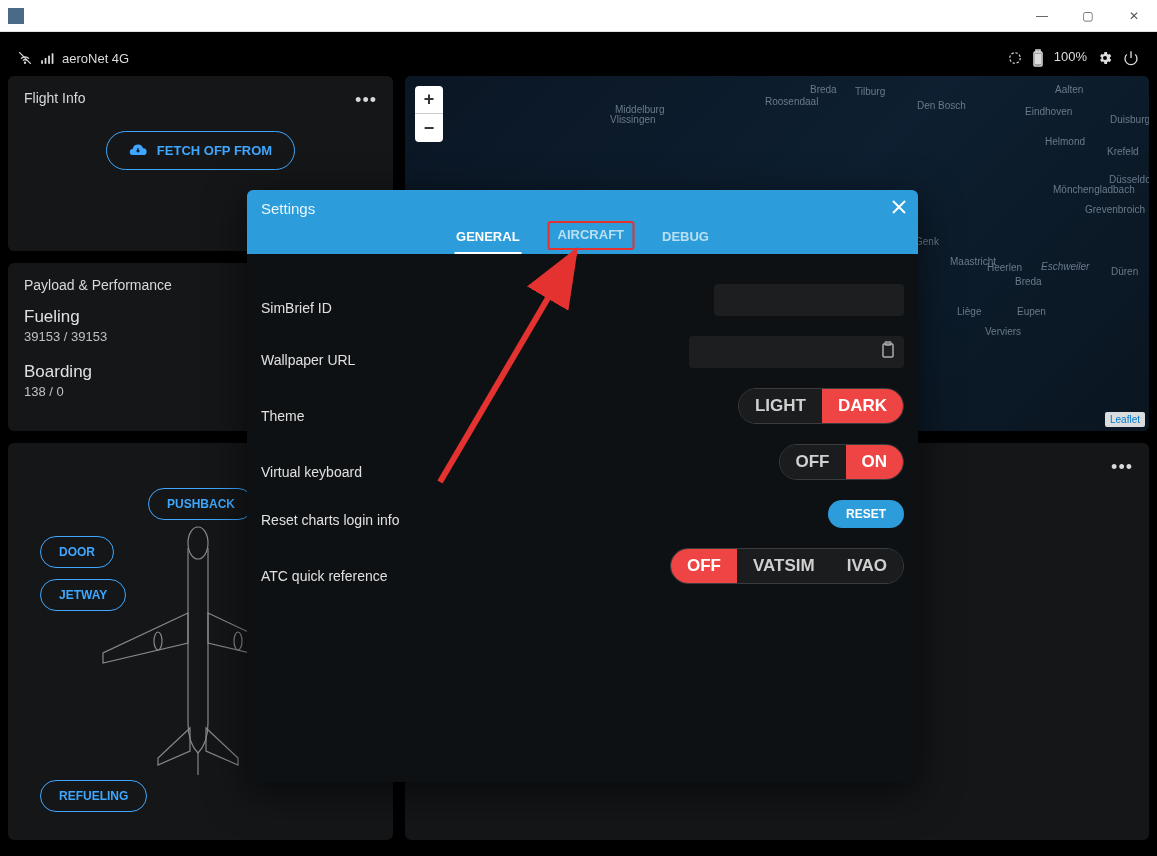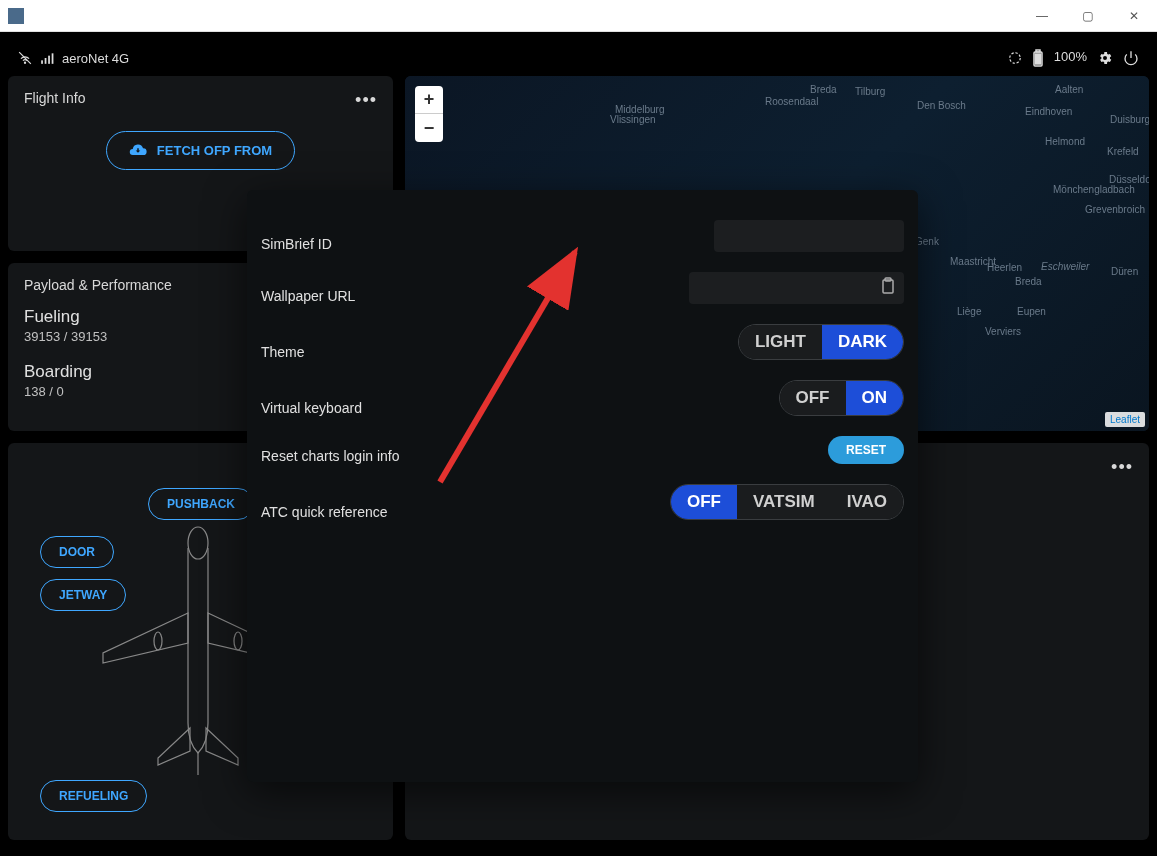--- a/index.html
+++ b/index.html
@@ -78,21 +78,21 @@
   .modal-body { padding: 20px 14px; }
   .setting-row { display: flex; align-items: flex-end; justify-content: space-between; padding: 10px 0; }
   .setting-label { color: #e0e0e0; font-size: 14px; }
   .setting-input { background: #1c1e20; border: none; border-radius: 4px; width: 190px; height: 32px; color: #ddd; padding: 0 10px; }
   .setting-input.with-icon { width: 215px; position: relative; }
   .input-wrap { position: relative; display: flex; align-items: center; }
   .clipboard-icon { position: absolute; right: 8px; color: #aaa; cursor: pointer; }
   
   .pill-group { display: flex; background: transparent; border-radius: 20px; overflow: hidden; border: 1px solid #3a3d40; }
   .pill-btn { padding: 7px 16px; font-size: 17px; font-weight: 700; background: #1a1c1e; color: #d0d0d0; border: none; cursor: pointer; }
-  .pill-btn.active { background: #1d4ed8; color: #fff; }
+  .pill-btn.active { background: #ef4444; color: #fff; }
   .reset-btn { background: #2c9cdb; color: #fff; border: none; border-radius: 18px; padding: 7px 18px; font-size: 12px; font-weight: 600; cursor: pointer; }
   
   
   .arrow-annot { position: absolute; pointer-events: none; z-index: 200; }
 </style>
 </head>
 <body>
 
 <div class="window-chrome">
   <div class="window-chrome-left">
@@ -256,20 +256,34 @@
       </div>
       <div class="card handling-right-card">
         <div class="card-header" style="justify-content:flex-end;">
           <span class="card-menu">•••</span>
         </div>
       </div>
     </div>
   </div>
 
   <div class="settings-modal">
+    <div class="modal-header">
+      <div class="modal-title">Settings</div>
+      <div class="modal-close">
+        <svg width="14" height="14" viewBox="0 0 14 14" stroke="#fff" stroke-width="2">
+            <line x1="1" y1="1" x2="13" y2="13"></line>
+            <line x1="13" y1="1" x2="1" y2="13"></line>
+          </svg>
+      </div>
+      <div class="modal-tabs">
+        <div class="modal-tab active">GENERAL</div>
+        <div class="modal-tab highlighted">AIRCRAFT</div>
+        <div class="modal-tab">DEBUG</div>
+      </div>
+    </div>
     <div class="modal-body">
       <div class="setting-row">
         <span class="setting-label">SimBrief ID</span>
         <input class="setting-input" type="text" style="">
       </div>
       <div class="setting-row">
         <span class="setting-label">Wallpaper URL</span>
         <div class="input-wrap">
           <input class="setting-input with-icon" type="text" style="padding-right: 30px;">
           <span class="clipboard-icon">

